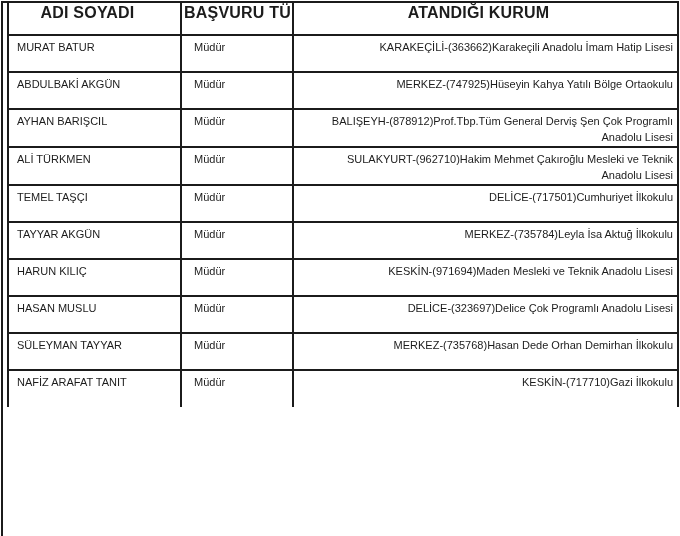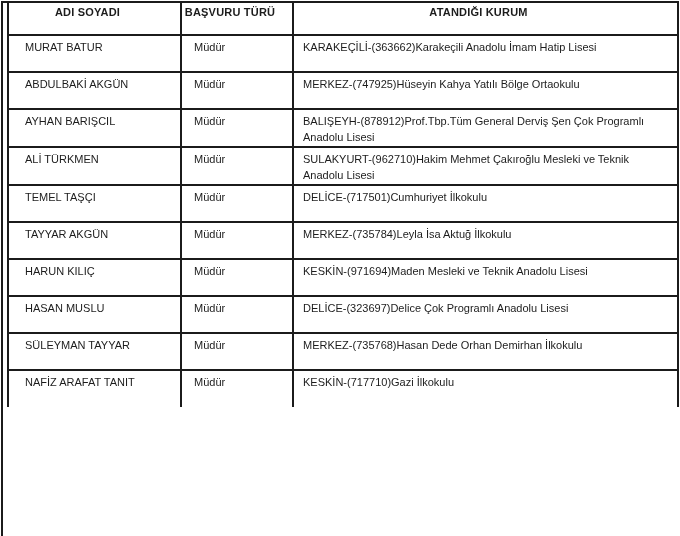--- a/index.html
+++ b/index.html
@@ -50,48 +50,49 @@
   table.appointments thead tr {
     height: 33px;
   }
   table.appointments tbody tr {
     height: 37px;
   }
   table.appointments tbody tr:last-child td {
     border-bottom: none;
   }
   th {
-    font-size: 11px;
+    font-size: 16px;
     font-weight: bold;
     text-align: center;
     padding: 2px 16px 0 2px;
     line-height: 15px;
     letter-spacing: 0.2px;
     white-space: nowrap;
   }
   td {
     font-size: 11px;
     line-height: 16px;
     padding-top: 3px;
   }
   td.cell-name {
-    padding-left: 16px;
+    padding-left: 8px;
     padding-right: 2px;
     white-space: nowrap;
   }
   td.cell-type {
     padding-left: 12px;
     padding-right: 2px;
     white-space: nowrap;
     margin-left: 12px;
   }
   td.cell-institution {
     padding-left: 9px;
     padding-right: 4px;
     white-space: pre-line;
+    text-align: right;
   }
 </style>
 </head>
 <body>
 
 <div class="outer-left-line"></div>
 <div class="outer-top-line"></div>
 
 <table class="appointments">
   <colgroup>

